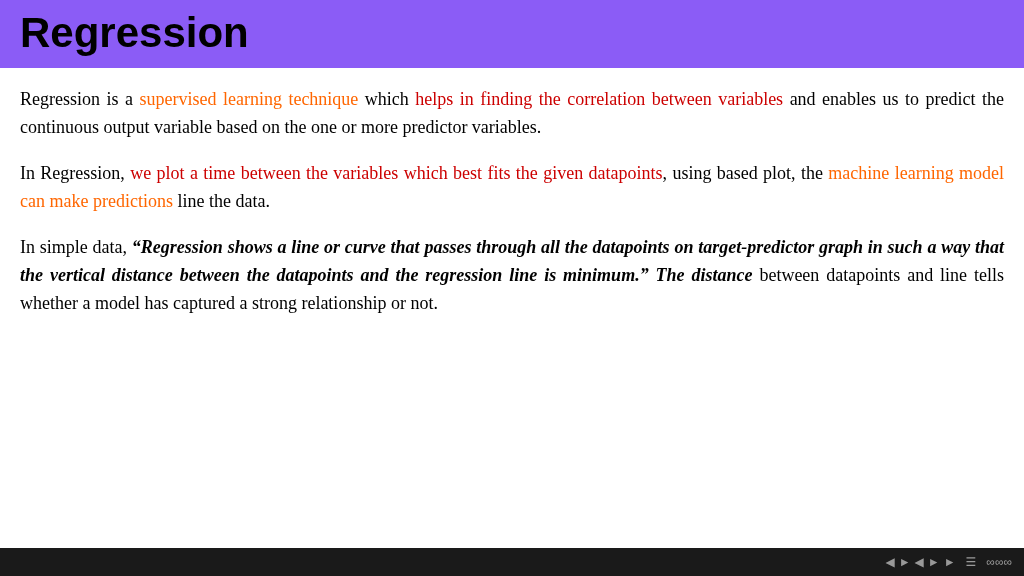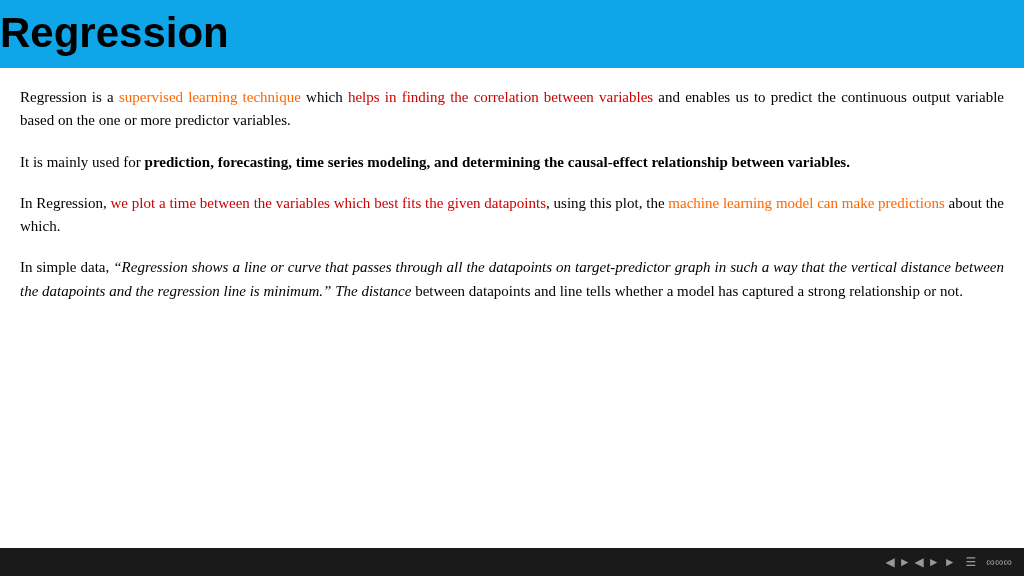--- a/index.html
+++ b/index.html
@@ -10,58 +10,58 @@
 
     body {
       width: 1024px;
       height: 576px;
       background: #ffffff;
       font-family: 'Times New Roman', Times, serif;
       overflow: hidden;
     }
 
     .header {
-      background: #0ea5e9;
-      padding: 10px 16px 12px 0;
+      background: #8b5cf6;
+      padding: 10px 16px 12px 20px;
     }
 
     .header-title {
       font-size: 42px;
       font-weight: 900;
       color: #000000;
       font-family: Arial, sans-serif;
       line-height: 1.1;
     }
 
     .content {
       padding: 18px 20px 10px 20px;
     }
 
     .paragraph {
-      font-size: 15px;
+      font-size: 18px;
       line-height: 1.55;
       text-align: justify;
       margin-bottom: 18px;
       color: #000000;
     }
 
     .highlight-orange {
       color: #FF6600;
     }
 
     .highlight-red {
       color: #CC0000;
     }
 
     .bold {
       font-weight: bold;
     }
 
     .italic-bold {
-      font-weight: normal;
+      font-weight: bold;
       font-style: italic;
     }
 
     .footer-bar {
       position: absolute;
       bottom: 0;
       left: 0;
       right: 0;
       height: 28px;
       background: #1a1a1a;
@@ -88,26 +88,23 @@
     <h1 class="header-title">Regression</h1>
   </div>
 </div>
 
 <div class="content">
 
   <p class="paragraph">
     <span>Regression is a </span><span class="highlight-orange">supervised learning technique</span><span> which </span><span class="highlight-red">helps in finding the correlation between variables</span><span> and enables us to predict the continuous output variable based on the one or more predictor variables.</span>
   </p>
 
-  <p class="paragraph">
-    <span>It is mainly used for </span><span class="bold">prediction, forecasting, time series modeling, and determining the causal-effect relationship between variables.</span>
-  </p>
 
   <p class="paragraph">
-    <span>In Regression, </span><span class="highlight-red">we plot a time between the variables which best fits the given datapoints</span><span>, using this plot, the </span><span class="highlight-orange">machine learning model can make predictions</span><span> about the which.</span>
+    <span>In Regression, </span><span class="highlight-red">we plot a time between the variables which best fits the given datapoints</span><span>, using based plot, the </span><span class="highlight-orange">machine learning model can make predictions</span><span> line the data.</span>
   </p>
 
   <p class="paragraph">
     <span>In simple data, </span><span class="italic-bold">“Regression shows a line or curve that passes through all the datapoints on target-predictor graph in such a way that the vertical distance between the datapoints and the regression line is minimum.” The distance</span><span> between datapoints and line tells whether a model has captured a strong relationship or not.</span>
   </p>
 
 </div>
 
 <div class="footer-bar">
   <div class="footer-controls">

